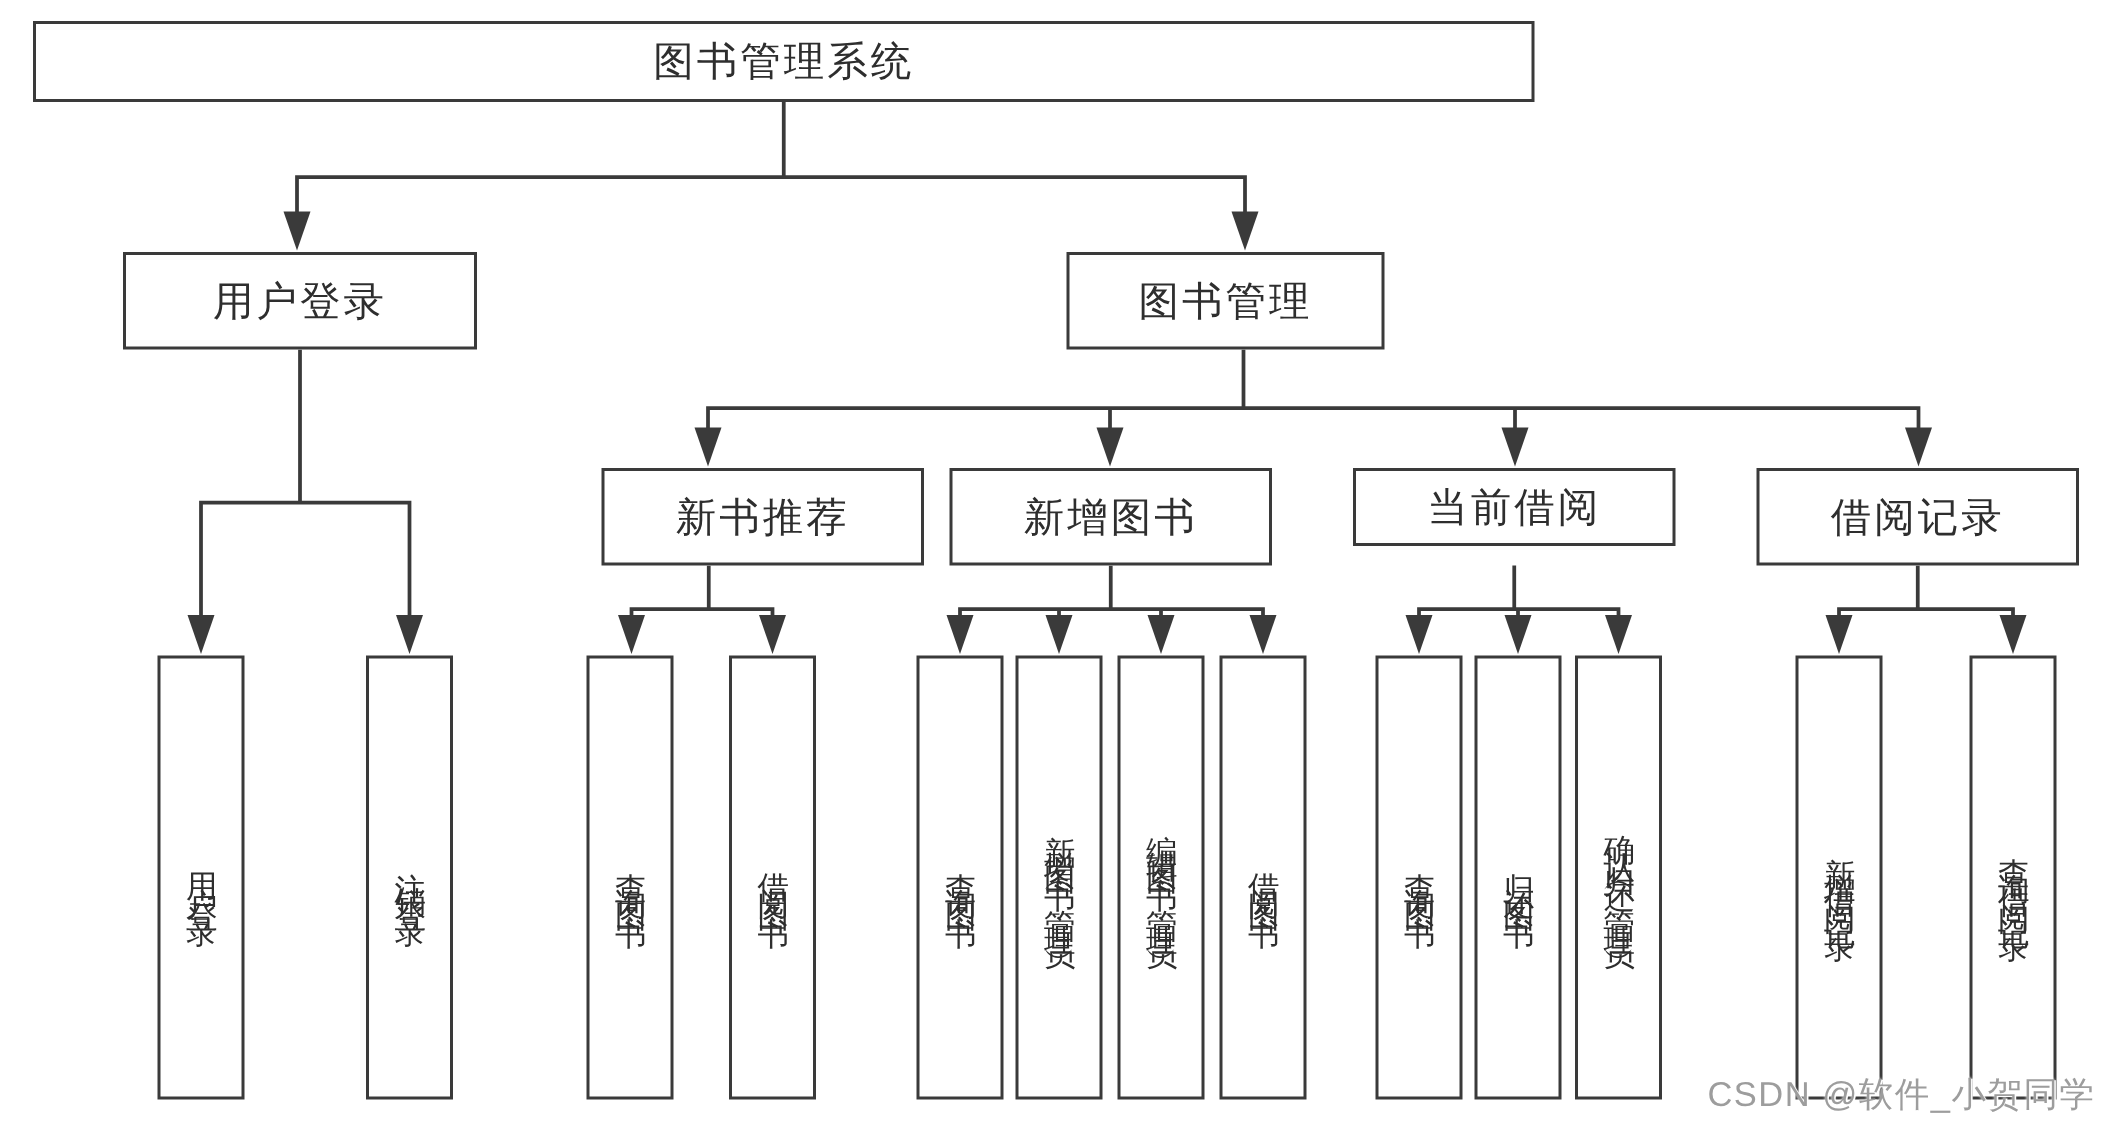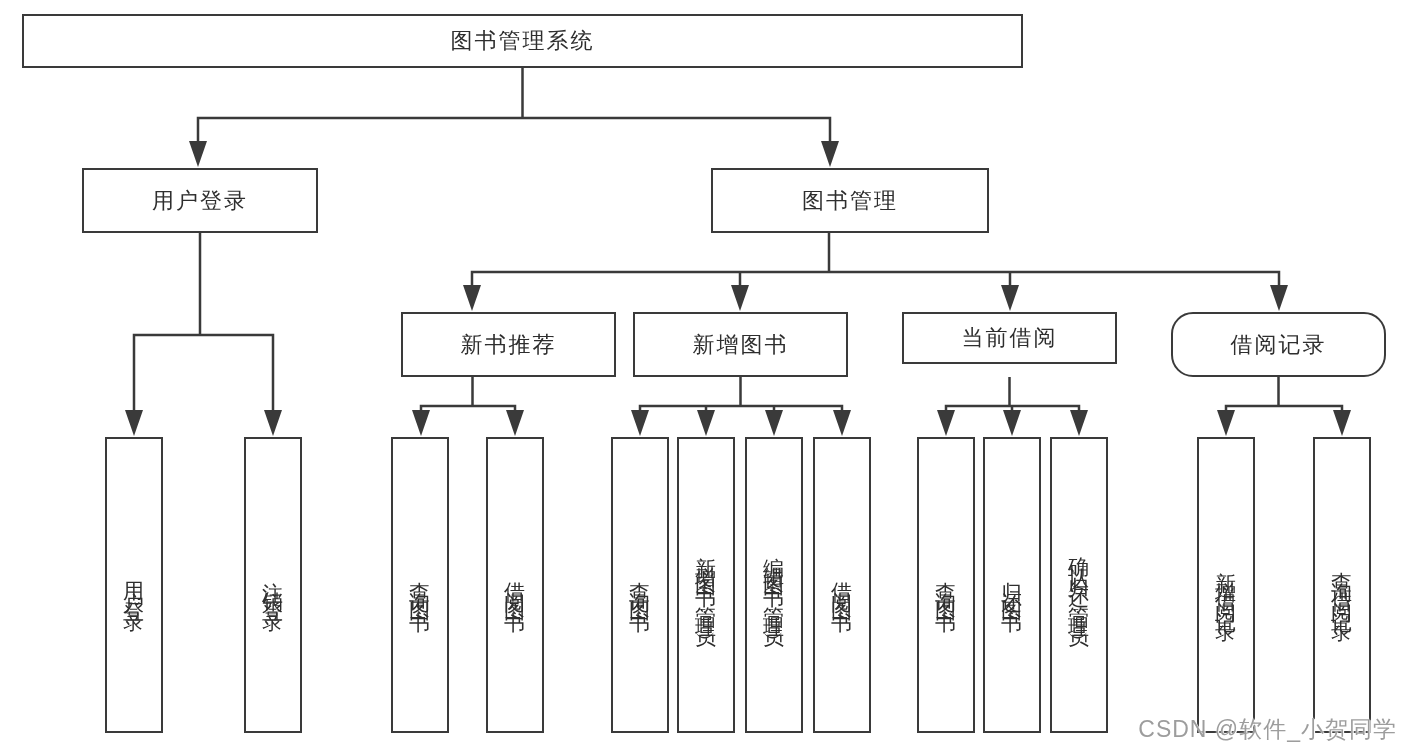--- a/index.html
+++ b/index.html
@@ -18,34 +18,34 @@
   }
   .node {
     position: absolute;
     box-sizing: border-box;
     background: #ffffff;
     border: 2.5px solid #3a3a3a;
     display: flex;
     align-items: center;
     justify-content: center;
     color: #2e2e2e;
-    font-size: 22px;
+    font-size: 27px;
     letter-spacing: 2px;
     white-space: nowrap;
   }
   
   .n-root { left: 22px; top: 14px; width: 1001px; height: 54px; }
   
   .n-l2-0 { left: 82px;  top: 168px; width: 236px; height: 65px; }
-  .n-l2-1 { left: 711px; top: 168px; width: 278px; height: 65px; }
+  .n-l2-1 { left: 711px; top: 168px; width: 212px; height: 65px; }
   
   .n-l3-0 { left: 365px;  top: 312px; width: 215px; height: 65px; margin-left: 36px; }
   .n-l3-1 { left: 633px;  top: 312px; width: 215px; height: 65px; }
   .n-l3-2 { left: 902px;  top: 312px; width: 215px; height: 52px; }
-  .n-l3-3 { left: 1171px; top: 312px; width: 215px; height: 65px; border-radius: 22px; }
+  .n-l3-3 { left: 1171px; top: 312px; width: 215px; height: 65px; }
   
   .leaf {
     top: 437px;
     width: 58px;
     height: 296px;
     writing-mode: vertical-rl;
     font-size: 21px;
     letter-spacing: 10px;
     line-height: 1;
   }

